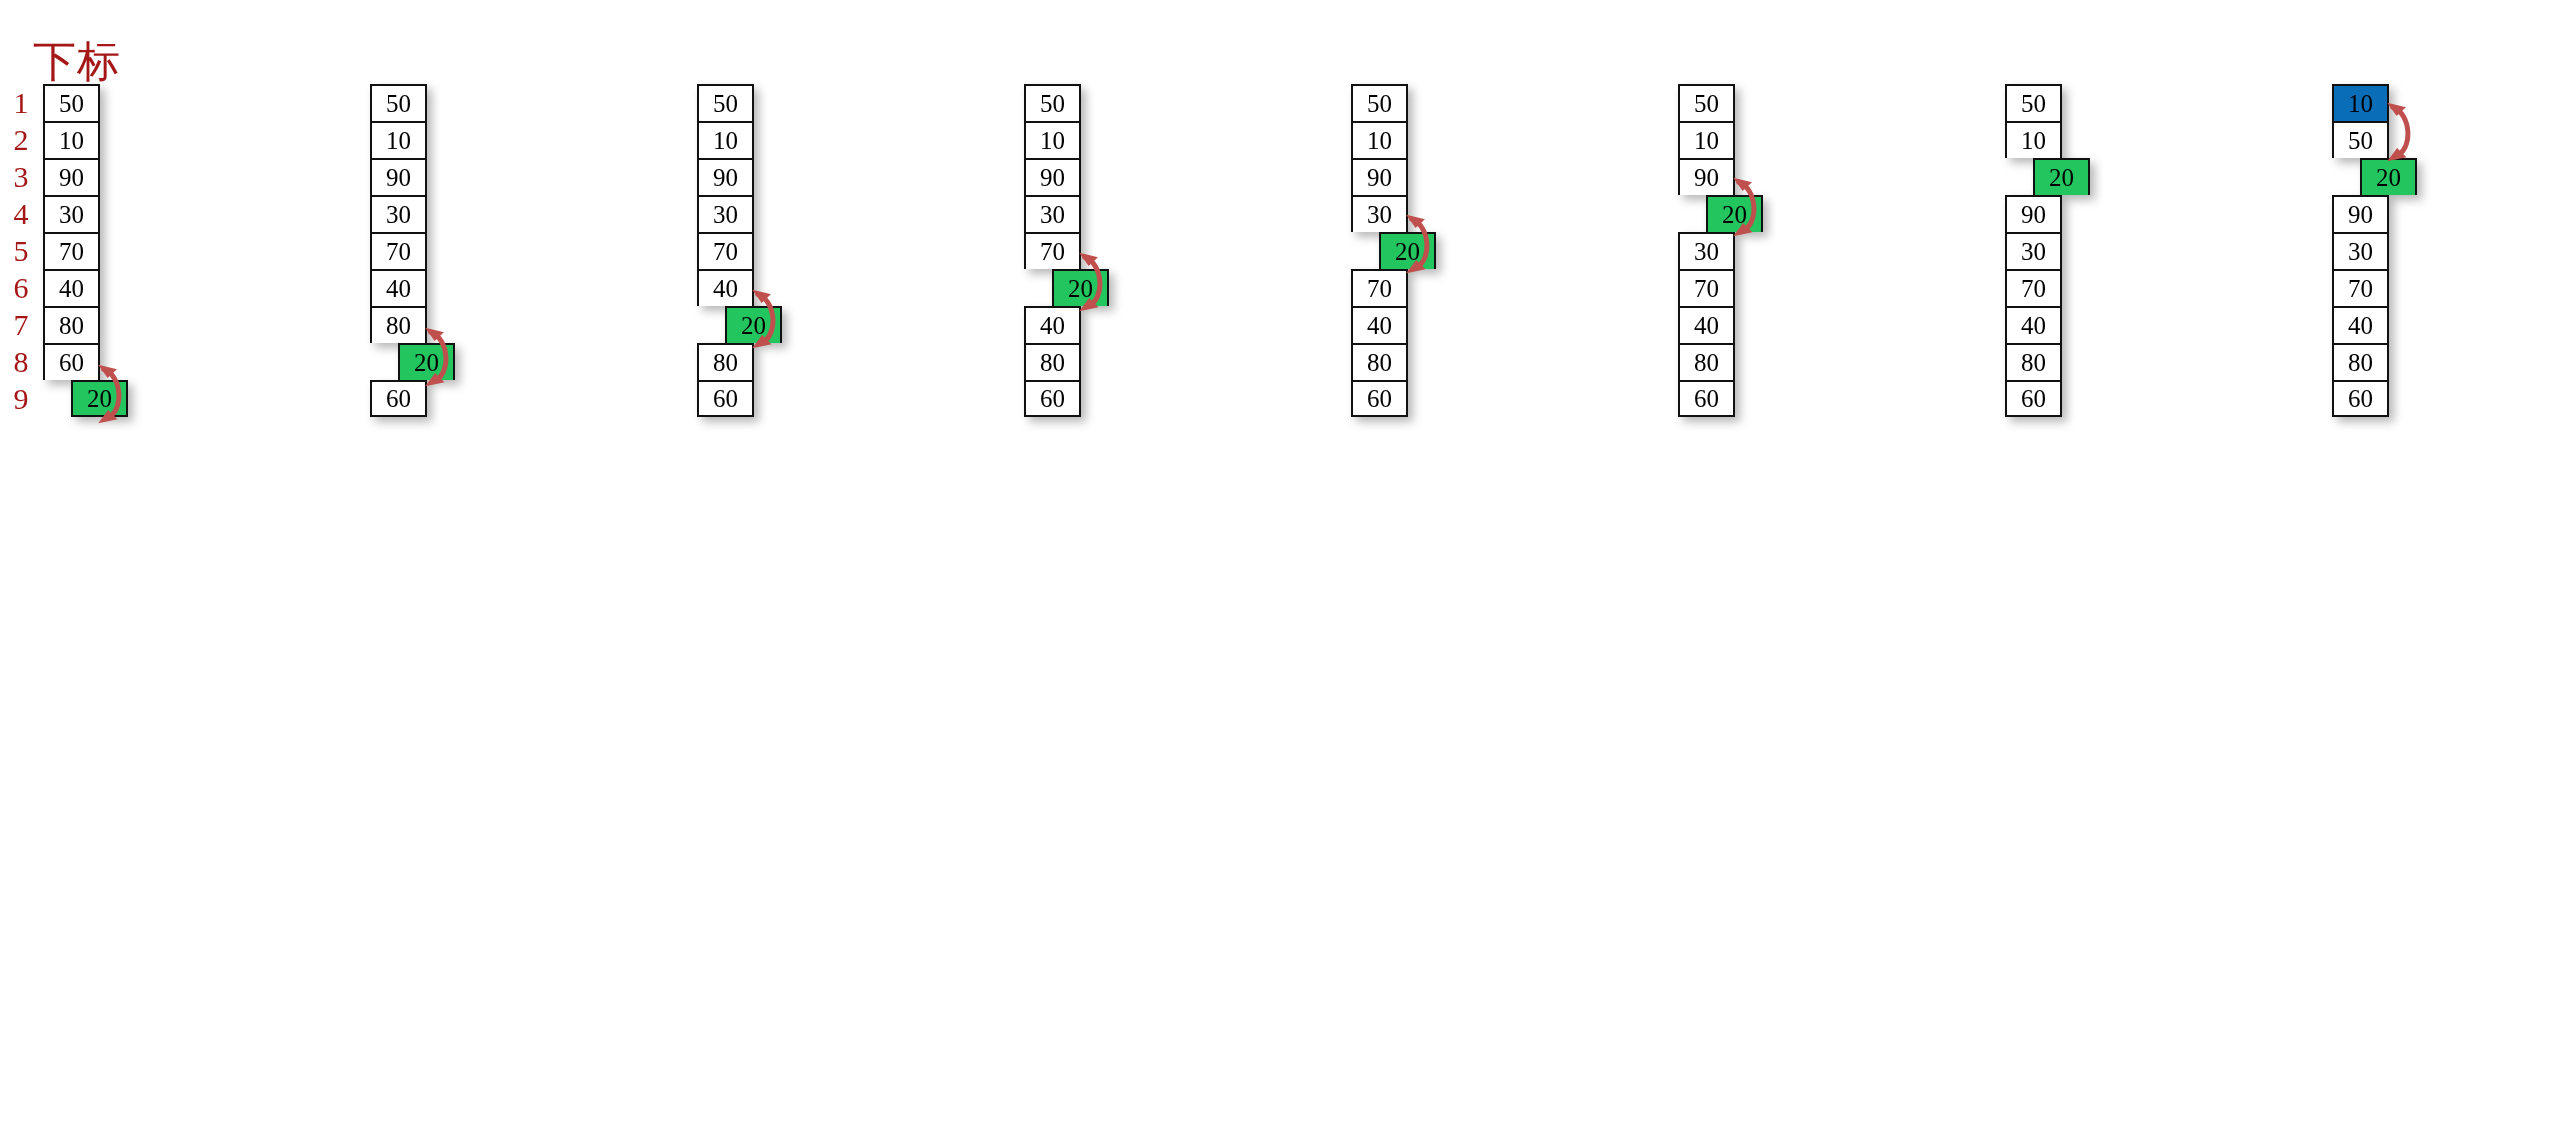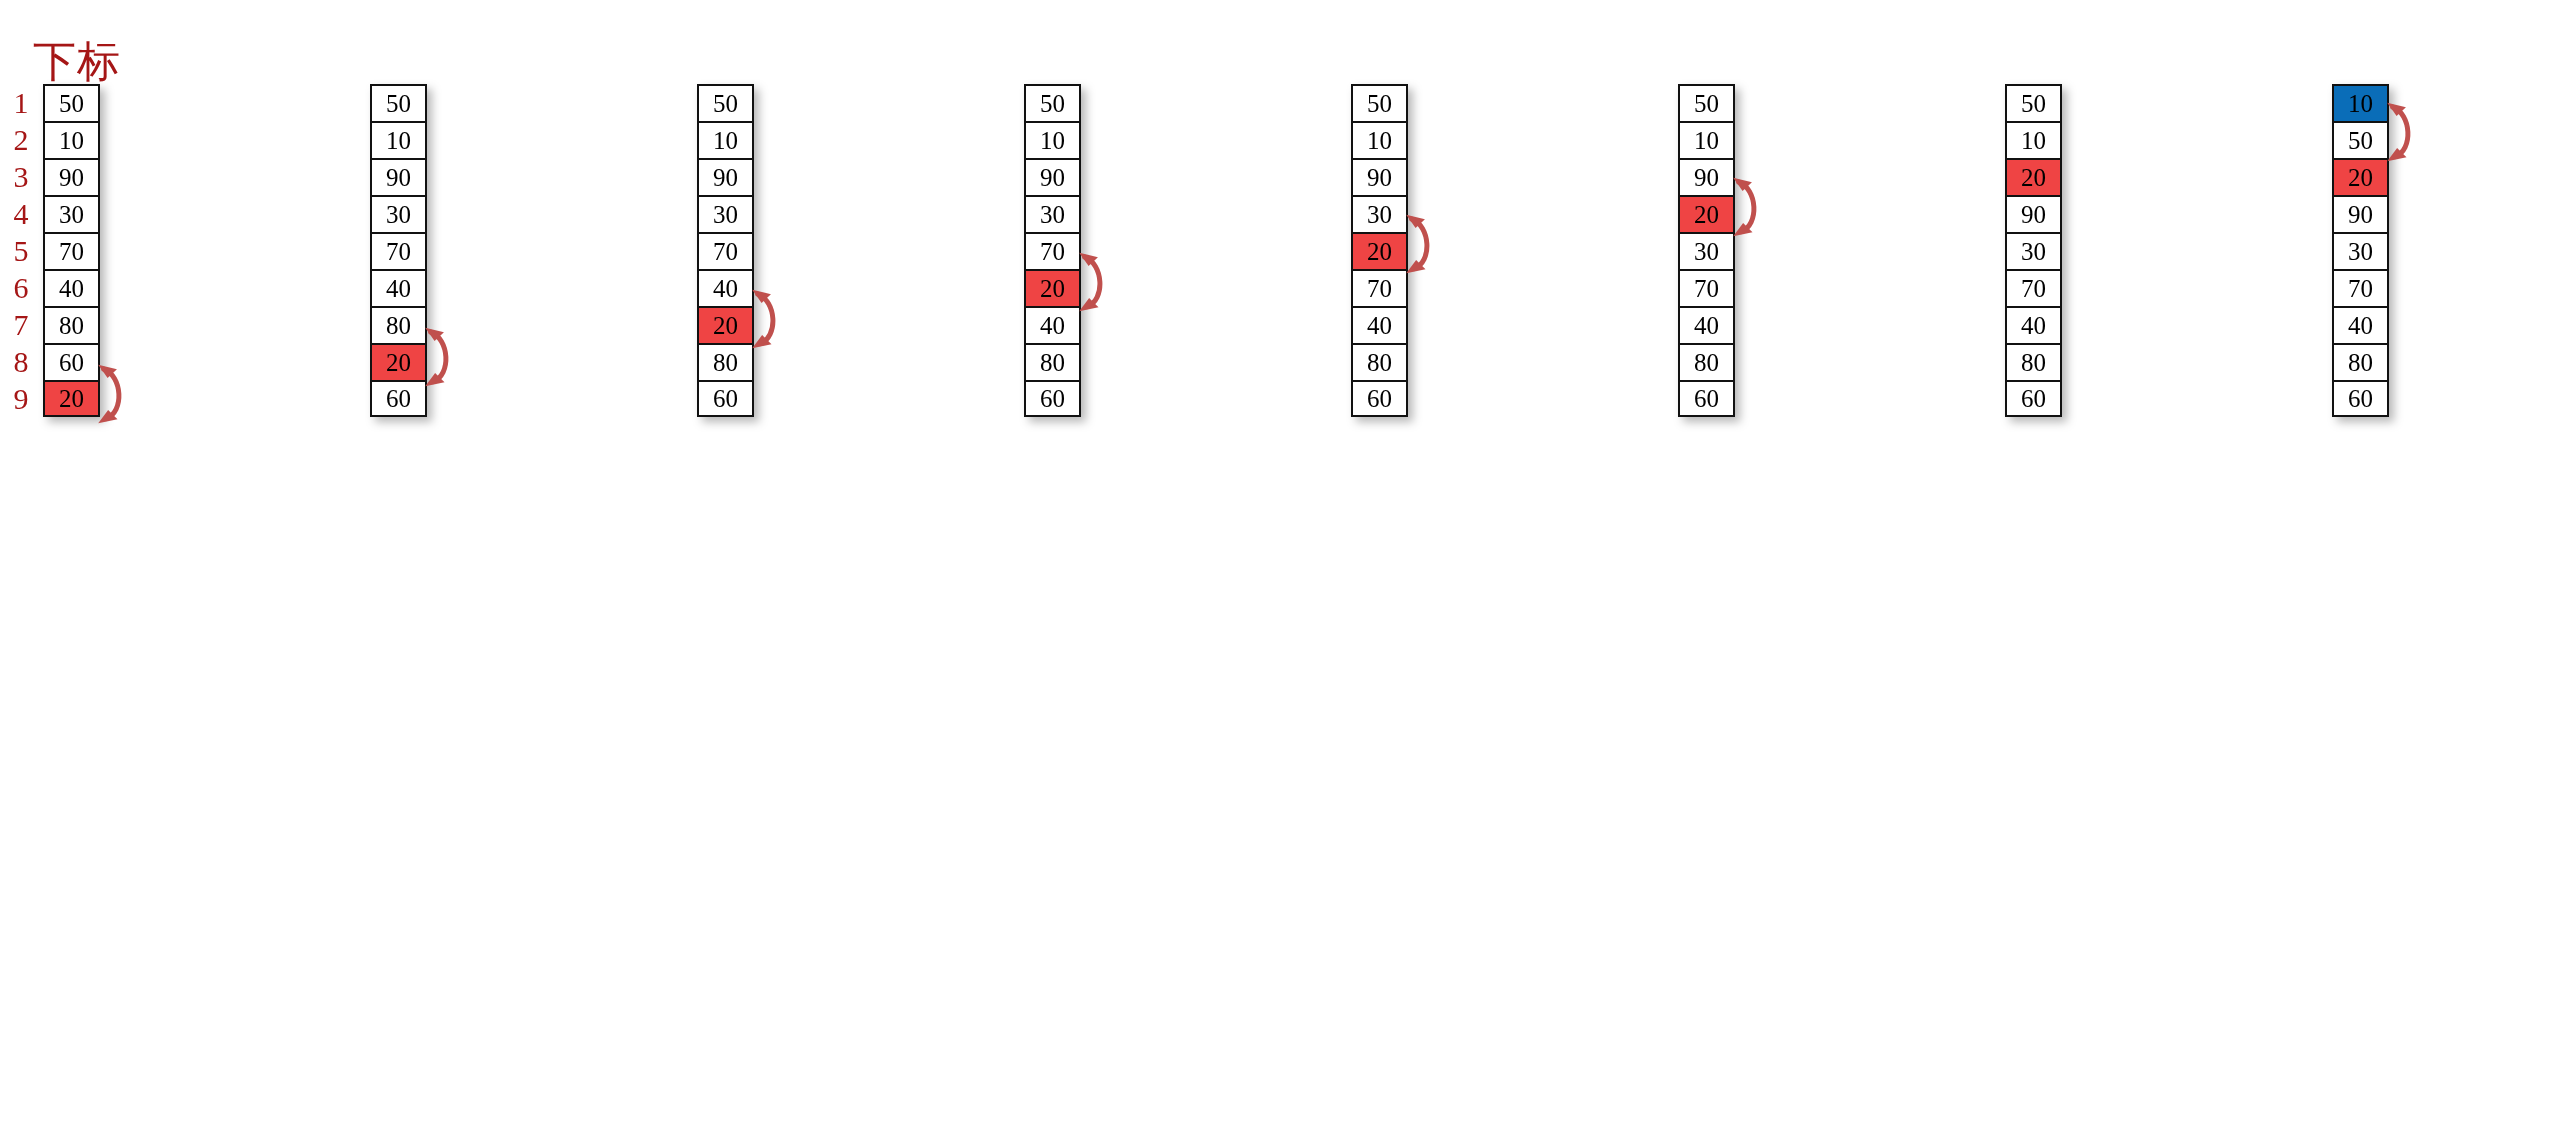--- a/index.html
+++ b/index.html
@@ -58,21 +58,21 @@
     background:#ffffff;
     display:flex;
     align-items:center;
     justify-content:center;
     font-size:25px;
     color:#000000;
     font-family:"Liberation Serif", serif;
     position:relative;
   }
   .cell:last-child{border-bottom-width:2.2px;}
-  .cell.hl-teal{background:#ef4444;}
+  .cell.hl-teal{background:#22c55e;margin-left:28px;}
   .cell.hl-blue{background:#0a6db8;}
 
   
   .swap-arrow{
     position:absolute;
     width:41px;
     height:75px;
     pointer-events:none;
   }
   .swap-arrow svg{display:block;width:41px;height:75px;overflow:visible;}

